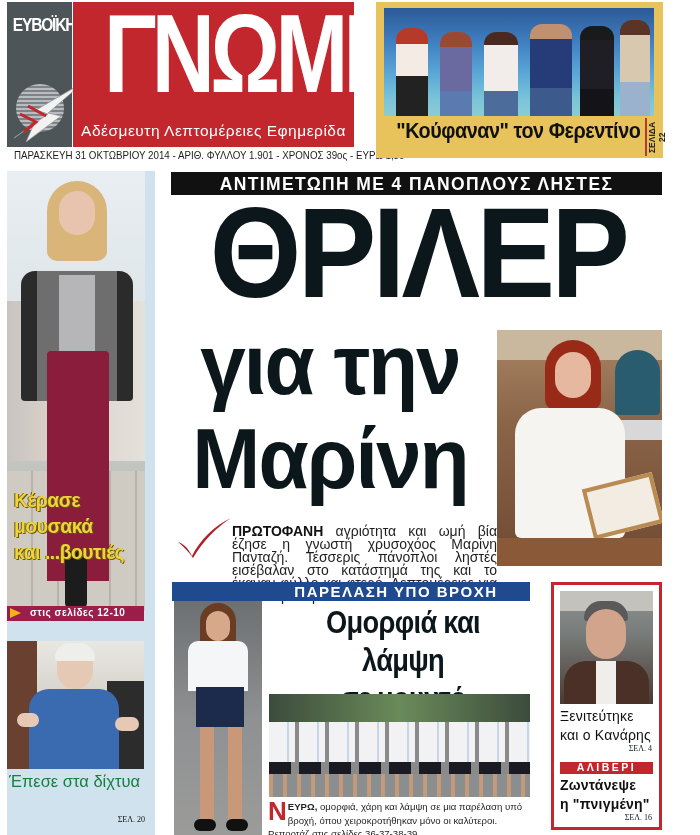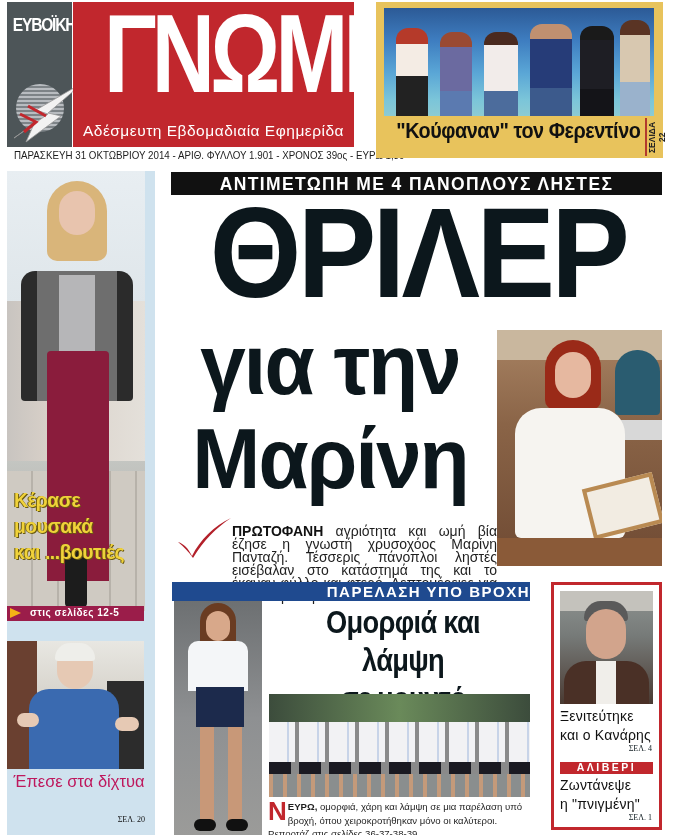--- a/index.html
+++ b/index.html
@@ -26,67 +26,67 @@
   .promo-page{left:647px;top:118px;width:14px;height:38px;font-size:8.5px;font-weight:bold;color:#222;writing-mode:vertical-rl;transform:rotate(180deg);text-align:center}
 
   
   .left-col{left:7px;top:171px;width:148px;height:664px;background:#cfe2ee}
   .girl-photo{left:7px;top:171px;width:138px;height:440px;background:linear-gradient(180deg,#e8eef2 0%,#dfe6ea 30%,#c9ccc8 60%,#b2b1ad 85%,#9d9b97 100%);overflow:hidden}
   .girl-caption{left:14px;top:487px;width:140px;font-size:21px;font-weight:bold;line-height:26px;color:#f0d23a;text-shadow:1px 1px 0 #6a5a10,-1px 0 0 #6a5a10;letter-spacing:-0.5px;transform:scaleX(0.92);transform-origin:left}
   .girl-pages-bar{left:7px;top:606px;width:137px;height:15px;background:#9b1d4a}
   .girl-pages-arrow{left:10px;top:608px;width:0;height:0;border-top:5.5px solid transparent;border-bottom:5.5px solid transparent;border-left:11px solid #f4b315}
   .girl-pages{left:30px;top:607px;font-size:10px;font-weight:bold;color:#fff;letter-spacing:0.5px}
   .granny-photo{left:7px;top:641px;width:137px;height:128px;background:linear-gradient(180deg,#e8e7e2 0%,#d4d0c8 50%,#b9b4aa 100%);overflow:hidden}
-  .granny-caption{left:9px;top:771px;width:140px;text-align:center;font-size:16.5px;line-height:21px;color:#be185d}
+  .granny-caption{left:9px;top:771px;width:140px;font-size:16.5px;line-height:21px;color:#15803d}
   .granny-page{left:100px;top:815px;width:45px;text-align:right;font-size:8px;font-family:"Liberation Serif",serif;color:#111}
 
   
   .kicker-bar{left:171px;top:172px;width:491px;height:23px;background:#111}
   .kicker{left:171px;top:173px;width:491px;text-align:center;color:#fff;font-size:19px;font-weight:bold;letter-spacing:1.5px;line-height:21px;transform:scaleX(0.92);transform-origin:center}
   .headline-1{left:172px;top:183px;width:492px;text-align:center;font-size:128px;font-weight:bold;color:#0c171c;letter-spacing:-4px;line-height:140px;transform:scaleX(0.92);transform-origin:center}
   .headline-2{left:160px;top:318px;width:340px;text-align:center;font-size:86px;font-weight:bold;color:#0c171c;letter-spacing:-2px;line-height:92px;transform:scaleX(0.95);transform-origin:center}
   .headline-3{left:160px;top:410px;width:340px;text-align:center;font-size:86px;font-weight:bold;color:#0c171c;letter-spacing:-2px;line-height:96px;transform:scaleX(0.95);transform-origin:center}
   .jeweler-photo{left:497px;top:330px;width:165px;height:236px;background:linear-gradient(180deg,#a98464 0%,#8a6447 40%,#6f4a33 100%);overflow:hidden}
   .check{left:176px;top:516px;width:56px;height:44px}
   .lede{left:232px;top:525px;width:265px;font-size:14px;line-height:13px;color:#1e1e1e;text-align:justify}
   .lede b{font-weight:bold;color:#111}
 
   
   .parade-bar{left:172px;top:582px;width:358px;height:19px;background:#1f4a8f}
-  .parade-kicker{left:262px;top:582px;width:268px;text-align:right;color:#fff;font-size:15px;font-weight:bold;letter-spacing:1.5px;line-height:19px}
+  .parade-kicker{left:262px;top:582px;width:268px;text-align:center;color:#fff;font-size:15px;font-weight:bold;letter-spacing:1.5px;line-height:19px}
   .parade-photo-1{left:174px;top:601px;width:88px;height:234px;background:linear-gradient(180deg,#6d7072 0%,#8e9092 50%,#9b9b99 100%);overflow:hidden}
   .parade-headline{left:272px;top:604px;width:262px;text-align:center;font-size:31px;font-weight:bold;color:#0c171c;line-height:38px;letter-spacing:-0.8px;transform:scaleX(0.88);transform-origin:center}
   .parade-photo-2{left:269px;top:694px;width:261px;height:103px;background:linear-gradient(180deg,#4b5c4a 0%,#7a8a7a 35%,#9fa5a4 70%,#7f8583 100%);overflow:hidden}
   .parade-lede{left:268px;top:800px;width:265px;font-size:9.6px;line-height:13.5px;color:#1e1e1e}
   .dropcap{float:left;font-size:26px;font-weight:bold;color:#c1272d;line-height:22px;margin-right:1px}
 
   
   .side-box{left:551px;top:582px;width:111px;height:248px;border:3px solid #c1272d;background:#fff}
   .man-photo{left:560px;top:591px;width:93px;height:113px;background:linear-gradient(180deg,#8f9492 0%,#767a78 40%,#4a3a32 100%);overflow:hidden}
   .man-caption{left:560px;top:707px;width:100px;font-size:14px;font-weight:normal;line-height:19px;color:#111;letter-spacing:0.2px}
   .man-page{left:610px;top:744px;width:42px;text-align:right;font-size:8px;font-family:"Liberation Serif",serif}
   .aliveri-bar{left:560px;top:762px;width:93px;height:12px;background:#c1272d}
   .aliveri-label{left:560px;top:761px;width:93px;text-align:center;color:#fff;font-size:10.5px;font-weight:bold;letter-spacing:2.5px;line-height:13px}
-  .aliveri-caption{left:560px;top:776px;width:100px;font-size:14px;font-weight:normal;line-height:19px;color:#111;letter-spacing:0.2px}
+  .aliveri-caption{left:560px;top:776px;width:100px;font-size:14px;font-weight:bold;line-height:19px;color:#111;letter-spacing:0.2px}
   .aliveri-page{left:610px;top:813px;width:42px;text-align:right;font-size:8px;font-family:"Liberation Serif",serif}
 </style>
 </head>
 <body>
 
 <div class="abs mast-grey"></div>
 <div class="abs mast-region">ΕΥΒΟΪΚΗ</div>
 <div class="abs mast-logo-circle"></div>
 <svg class="abs mast-bolt" viewBox="0 0 80 70">
   <polygon points="78,2 30,30 42,34 8,58 28,44 20,62 55,36 42,33" fill="#f2f2f2" stroke="#999" stroke-width="0.8"></polygon>
   <polyline points="14,34 30,42 18,52" fill="none" stroke="#c1272d" stroke-width="3"></polyline>
   <polyline points="22,26 40,36" fill="none" stroke="#c1272d" stroke-width="3"></polyline>
 </svg>
 <div class="abs mast-red"></div>
 <div class="abs mast-title">ΓΝΩΜΗ</div>
-<div class="abs mast-sub">Αδέσμευτη Εβδομαδιαία Εφημερίδα</div>
+<div class="abs mast-sub">Αδέσμευτη Λεπτομέρειες Εφημερίδα</div>
 <div class="abs dateline">ΠΑΡΑΣΚΕΥΗ 31 ΟΚΤΩΒΡΙΟΥ 2014 - ΑΡΙΘ. ΦΥΛΛΟΥ 1.901 - ΧΡΟΝΟΣ 39ος - ΕΥΡΩ 1,30</div>
 
 <div class="abs promo-box"></div>
 <div class="abs promo-photo">
   <div class="person" style="left:12px;width:32px;height:88px;background:linear-gradient(180deg,#b53a2a 0 18%,#f4ece4 18% 55%,#222 55%)"></div>
   <div class="person" style="left:56px;width:32px;height:84px;background:linear-gradient(180deg,#9a4a32 0 18%,#6b6aa0 18% 70%,#5b7ab0 70%)"></div>
   <div class="person" style="left:100px;width:34px;height:84px;background:linear-gradient(180deg,#4a2a20 0 16%,#f2ecea 16% 70%,#4c6c9c 70%)"></div>
   <div class="person" style="left:146px;width:42px;height:92px;background:linear-gradient(180deg,#c09070 0 16%,#263c78 16% 70%,#3c5a8c 70%)"></div>
   <div class="person" style="left:196px;width:34px;height:90px;background:linear-gradient(180deg,#1a1a1a 0 16%,#1e1e24 16% 70%,#141418 70%)"></div>
   <div class="person" style="left:236px;width:30px;height:96px;background:linear-gradient(180deg,#5a3424 0 16%,#d8c8b0 16% 65%,#9ab2cc 65%)"></div>
@@ -108,21 +108,21 @@
   <div style="position:absolute;left:40px;top:300px;width:62px;height:110px;background:#8a1c3c"></div>
   <div style="position:absolute;left:58px;top:380px;width:22px;height:56px;background:#1c1c1c;border-radius:4px"></div>
 </div>
 <div class="abs girl-caption">
   <div>Κέρασε</div>
   <div>μουσακά</div>
   <div>και ...βουτιές</div>
 </div>
 <div class="abs girl-pages-bar"></div>
 <div class="abs girl-pages-arrow"></div>
-<div class="abs girl-pages">στις σελίδες 12-5</div>
+<div class="abs girl-pages">στις σελίδες 12-10</div>
 
 <div class="abs granny-photo">
   <div style="position:absolute;left:0;top:0;width:30px;height:128px;background:#6a4030"></div>
   <div style="position:absolute;left:100px;top:40px;width:37px;height:88px;background:#2c2c2c"></div>
   <div style="position:absolute;left:50px;top:4px;width:36px;height:44px;border-radius:18px;background:#e6c9b4"></div>
   <div style="position:absolute;left:48px;top:2px;width:40px;height:18px;border-radius:20px 20px 4px 4px;background:#eeeeea"></div>
   <div style="position:absolute;left:22px;top:48px;width:90px;height:80px;border-radius:20px 20px 0 0;background:#3a6ab0"></div>
   <div style="position:absolute;left:10px;top:72px;width:22px;height:14px;border-radius:8px;background:#e6c9b4"></div>
   <div style="position:absolute;left:108px;top:76px;width:24px;height:14px;border-radius:8px;background:#e6c9b4"></div>
 </div>
@@ -187,13 +187,13 @@
   <div>Ξενιτεύτηκε</div>
   <div>και ο Κανάρης</div>
 </div>
 <div class="abs man-page">ΣΕΛ. 4</div>
 <div class="abs aliveri-bar"></div>
 <div class="abs aliveri-label">ΑΛΙΒΕΡΙ</div>
 <div class="abs aliveri-caption">
   <div>Ζωντάνεψε</div>
   <div>η "πνιγμένη"</div>
 </div>
-<div class="abs aliveri-page">ΣΕΛ. 1</div>
+<div class="abs aliveri-page">ΣΕΛ. 16</div>
 
 </body></html>

